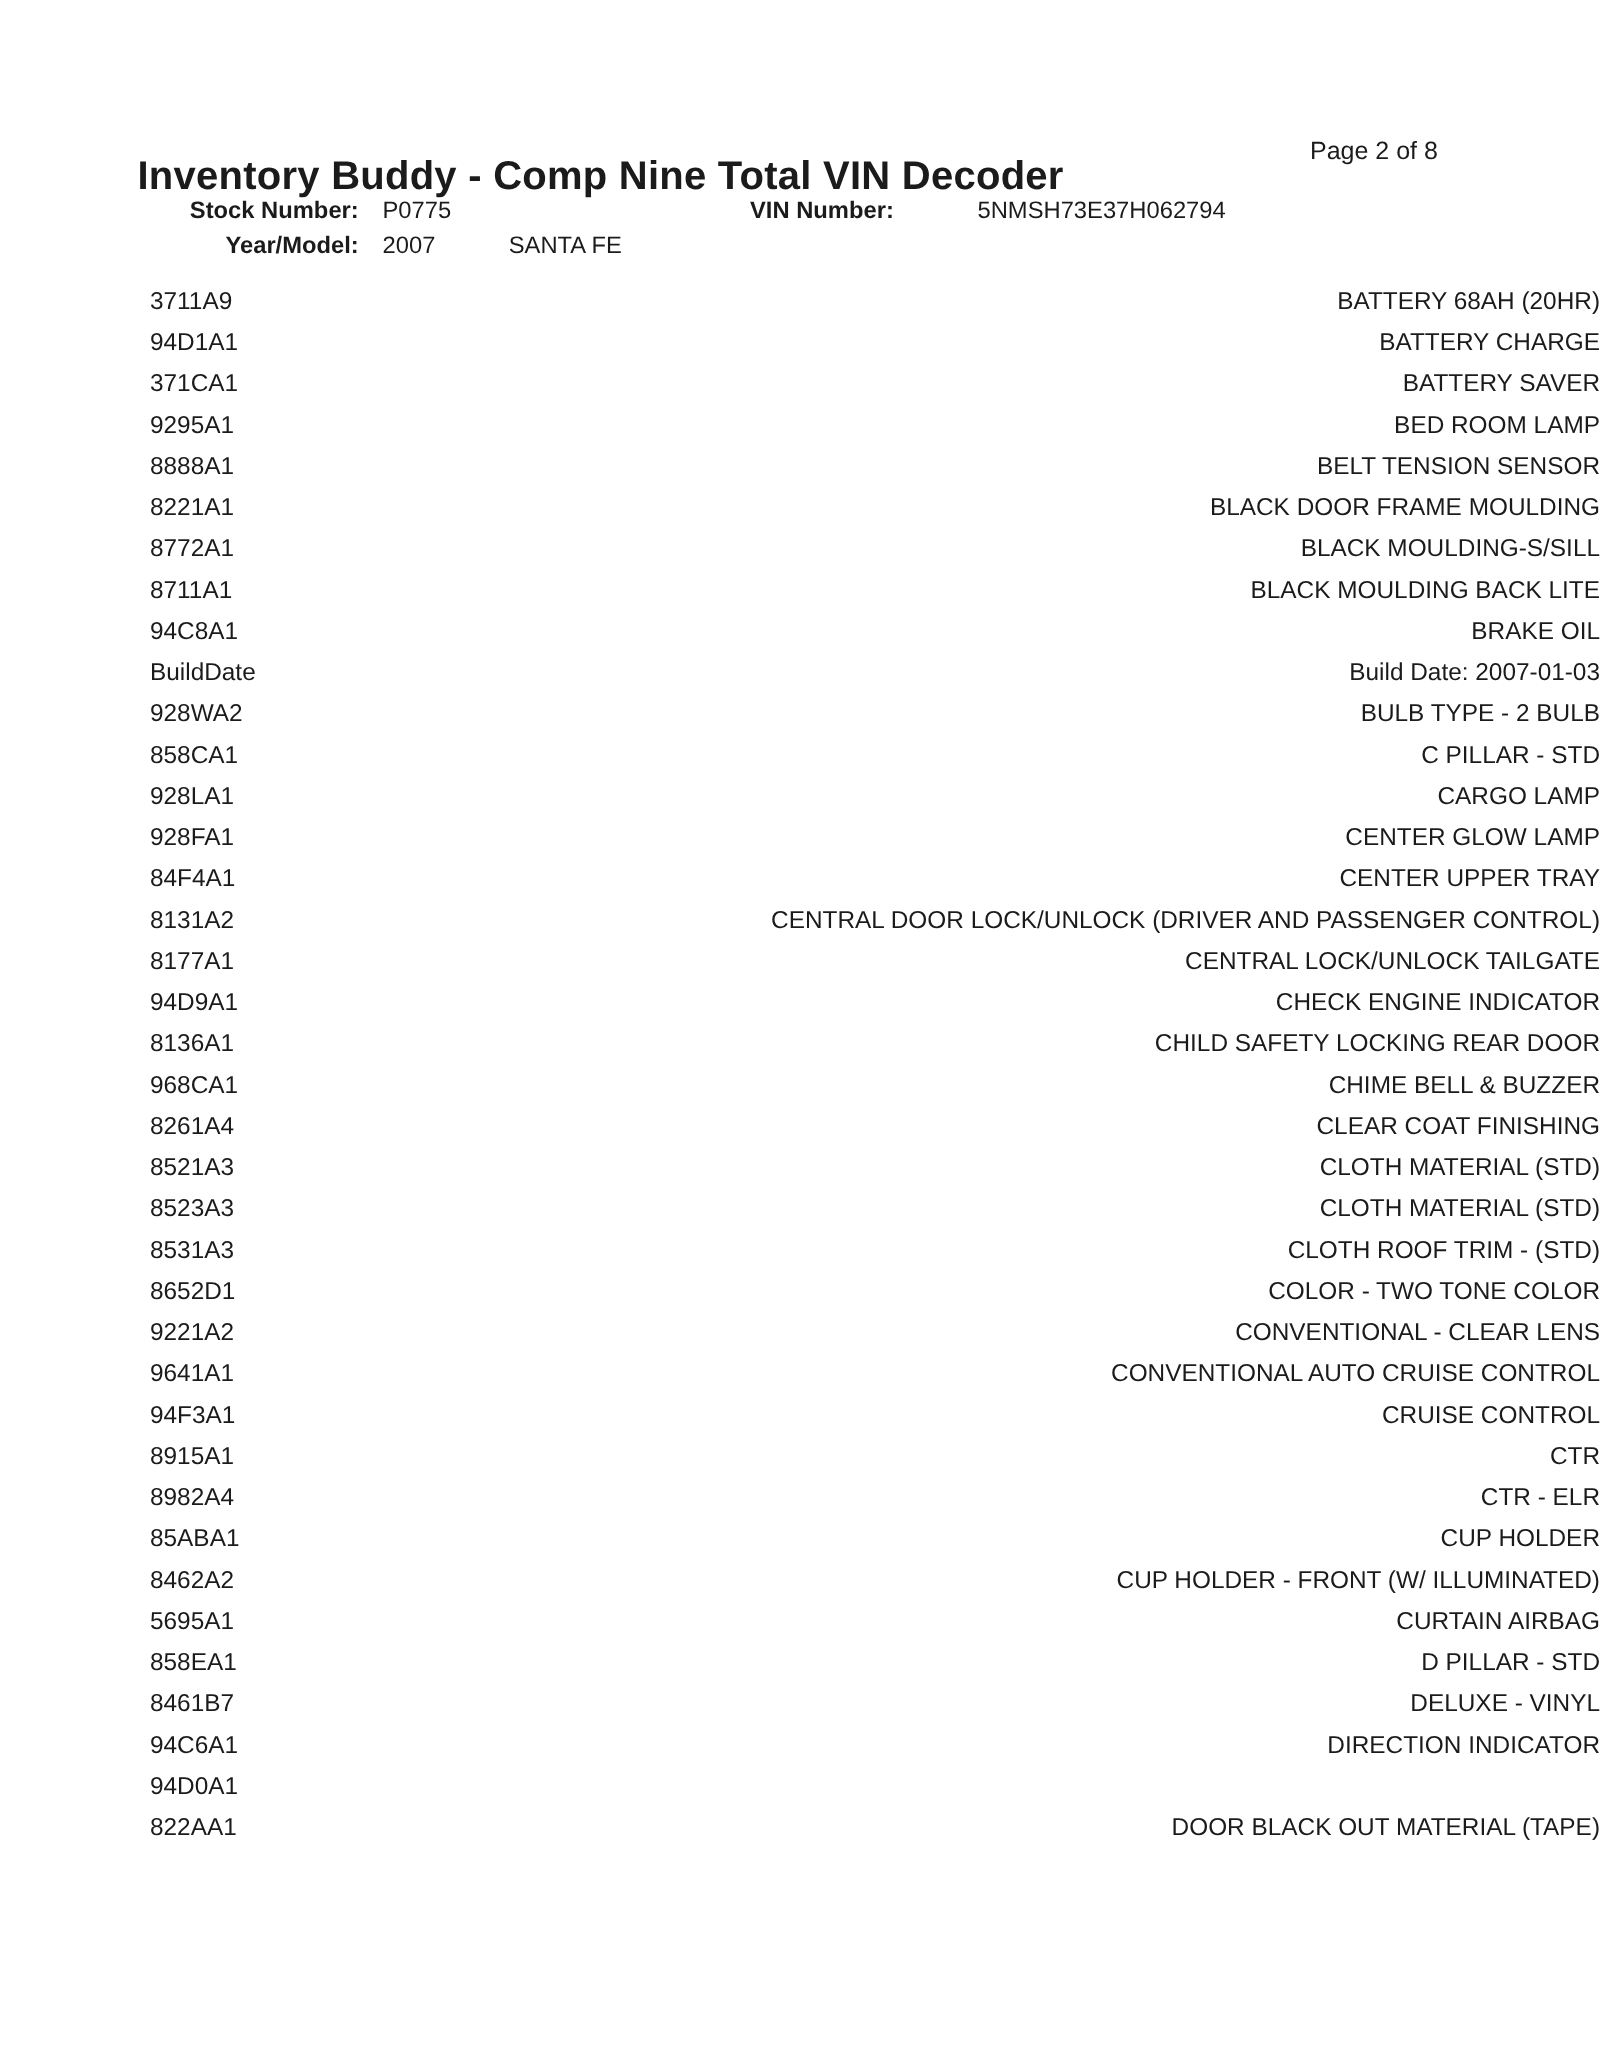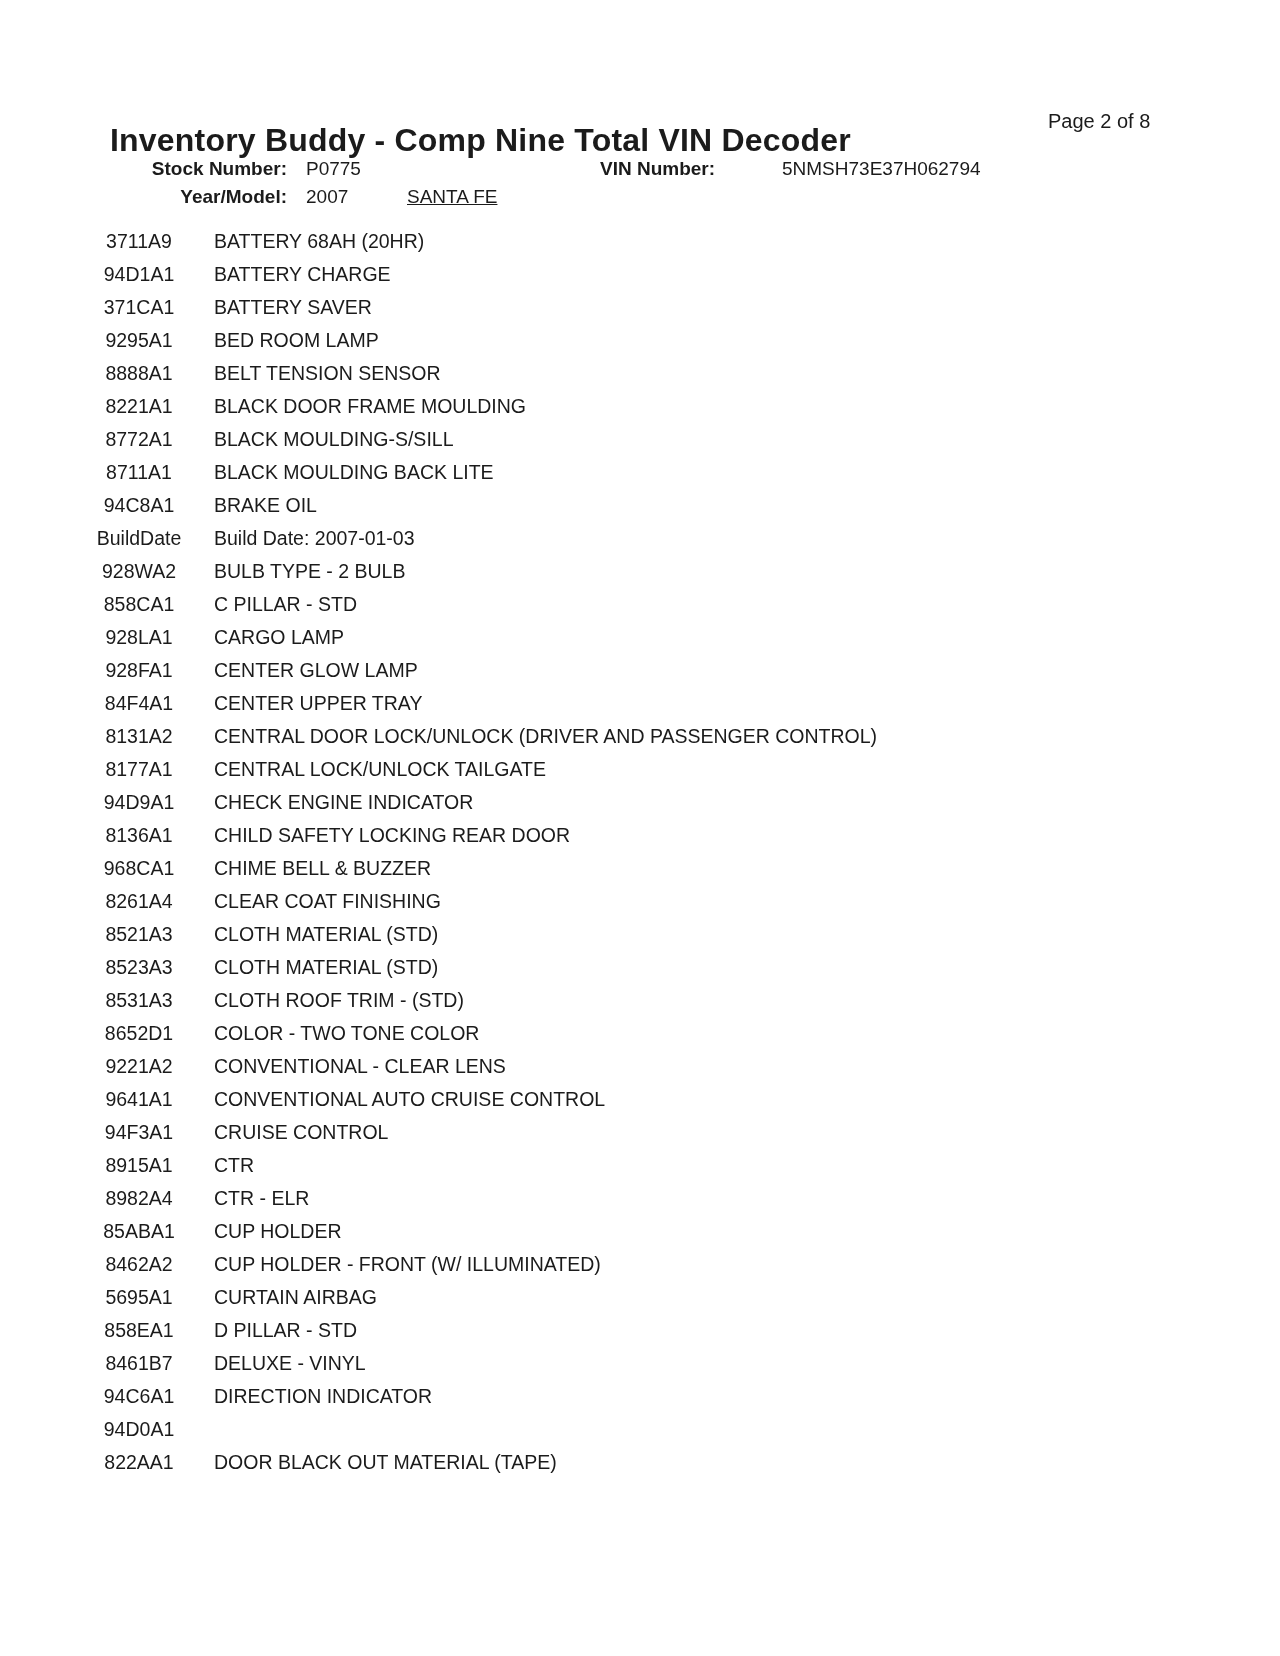--- a/index.html
+++ b/index.html
@@ -56,21 +56,20 @@
     text-align: right;
     font-weight: 700;
   }
   .stock-value, .year-value {
     position: absolute;
     left: 306px;
   }
   .model-value {
     position: absolute;
     left: 407px;
-    text-decoration: underline;
   }
   .vin-label {
     position: absolute;
     left: 600px;
     width: 168px;
     text-align: left;
     font-weight: 700;
   }
   .vin-value {
     position: absolute;
@@ -83,27 +82,27 @@
     width: 1280px;
   }
   .feature-row {
     display: flex;
     height: 33px;
     line-height: 33px;
     font-size: 19.5px;
     white-space: nowrap;
   }
   .feature-code {
-    margin-left: 64px;
+    margin-left: 120px;
     width: 150px;
     flex: 0 0 150px;
-    text-align: center;
   }
   .feature-desc {
     flex: 1;
+    text-align: right;
   }
 </style>
 </head>
 <body>
 
 <div class="page">
 
   <h1 class="doc-title">Inventory Buddy - Comp Nine Total VIN Decoder</h1>
 
   <div class="page-indicator">Page 2 of 8</div>

